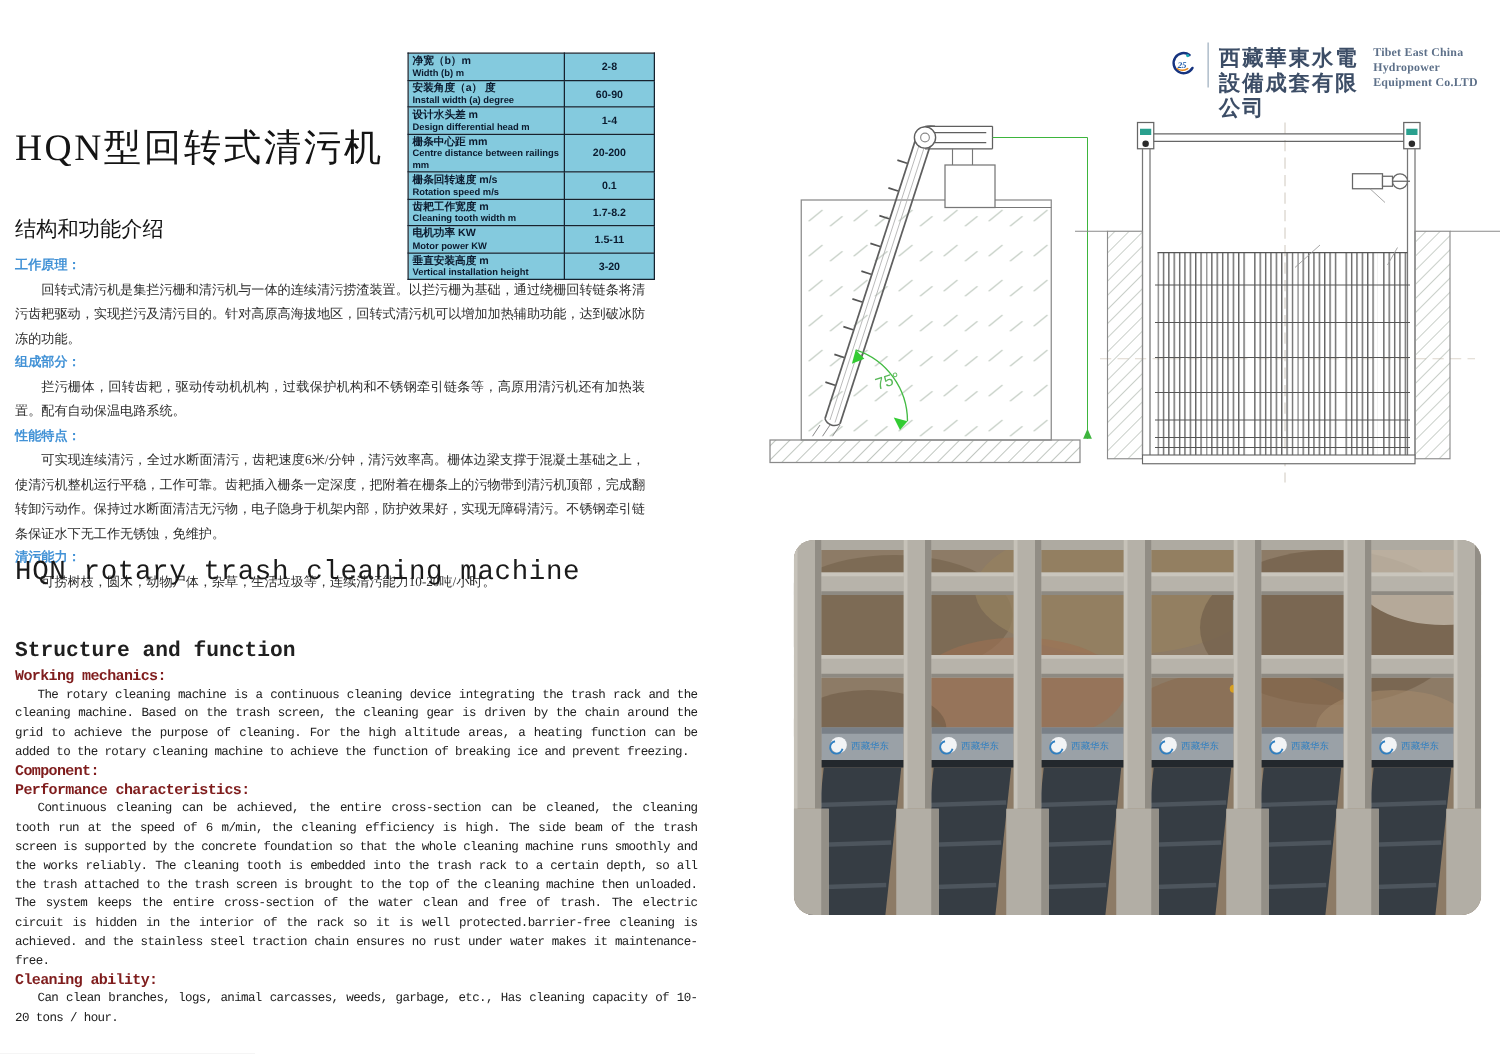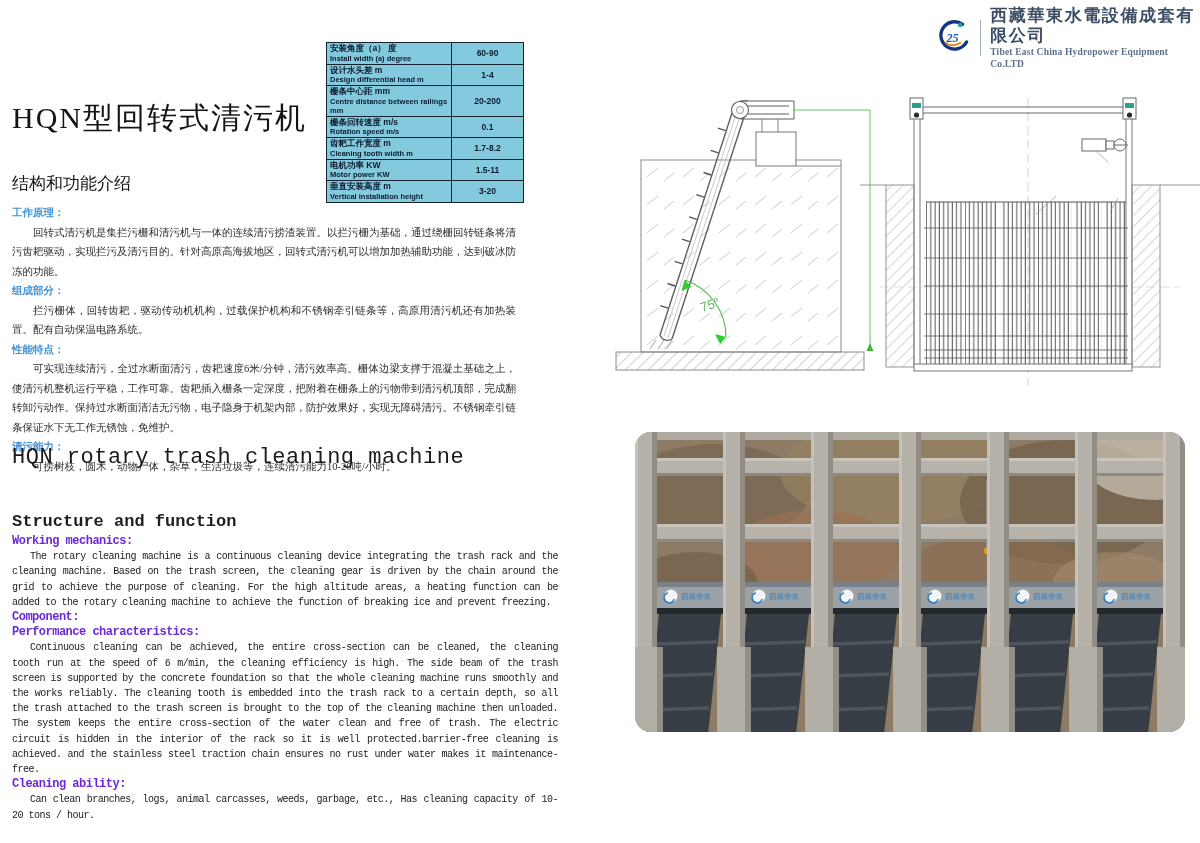--- a/index.html
+++ b/index.html
@@ -5,34 +5,34 @@
   * { margin:0; padding:0; box-sizing:border-box; }
   html,body { background:#e8e8e8; }
   .page {
     position:relative; width:1200px; height:843px; margin:0 auto;
     background:#ffffff; overflow:hidden;
     font-family:"Liberation Serif", serif; color:#222;
   }
   
   .brand { position:absolute; left:936px; top:6px; display:flex; align-items:center; gap:9px; }
   .brand-divider { width:1px; height:36px; background:#9fb0c0; }
-  .brand-text { display:flex; flex-direction:column; }
+  .brand-text { display:flex; flex-direction:row;margin-top:31px; }
   .brand-cn { font-size:17px; font-weight:bold; color:#3c4d66; letter-spacing:1.6px; line-height:20px; }
   .brand-en { font-size:9.5px; font-weight:bold; color:#5d7089; letter-spacing:0.2px; line-height:12px; }
   
   .title-cn { position:absolute; left:12px; top:98px; font-size:30px; color:#141414; letter-spacing:2px; }
   .subtitle-cn { position:absolute; left:12px; top:172px; font-size:17px; color:#141414; }
   .cn-text { position:absolute; left:12px; top:203px; width:504px; }
   .cn-h { font-family:"Liberation Sans", sans-serif; font-size:10.5px; font-weight:bold; color:#4292d6; line-height:19.5px; }
   .cn-p { font-size:10.5px; line-height:19.5px; color:#2c2c2c; text-align:justify; text-indent:2em; }
   
   .en-text { position:absolute; left:12px; top:445px; width:546px; font-family:"Liberation Mono", monospace; }
   .title-en { font-size:22px; font-weight:normal; color:#1a1a1a; letter-spacing:0.5px; line-height:26px; }
   .subtitle-en { font-size:17px; font-weight:bold; color:#1f1f1f; line-height:22px; margin-bottom:1px;margin-top:40px; }
-  .en-h { font-size:12px; font-weight:bold; color:#6d28d9; line-height:15.2px; letter-spacing:-0.5px; }
+  .en-h { font-size:12px; font-weight:bold; color:#7f1d1d; line-height:15.2px; letter-spacing:-0.5px; }
   .en-p { font-size:10px; letter-spacing:-0.5px; line-height:15.2px; color:#202020; text-align:justify; text-indent:3ch; }
   
   .spec-table { position:absolute; left:326px; top:42px; width:198px; border-collapse:collapse;
                 font-family:"Liberation Sans", sans-serif; }
   .spec-table td { border:1px solid #16222e; background:#84cade; padding:1px 3px; vertical-align:middle; }
   .spec-table .lbl .cn { display:block; font-size:8.5px; font-weight:bold; color:#0b1a2e; line-height:9.5px; }
   .spec-table .lbl .en { display:block; font-size:7.5px; font-weight:bold; color:#0b1a2e; line-height:9px; }
   .spec-table .val { width:72px; text-align:center; font-size:8.5px; font-weight:bold; color:#0b1a2e; }
   
   .drawing-side  { position:absolute; left:606px; top:72px; }
@@ -83,20 +83,27 @@
     <div class="en-h">Performance characteristics:</div>
     <p class="en-p">Continuous cleaning can be achieved, the entire cross-section can be cleaned, the cleaning tooth run at the speed of 6 m/min, the cleaning efficiency is high. The side beam of the trash screen is supported by the concrete foundation so that the whole cleaning machine runs smoothly and the works reliably. The cleaning tooth is embedded into the trash rack to a certain depth, so all the trash attached to the trash screen is brought to the top of the cleaning machine then unloaded. The system keeps the entire cross-section of the water clean and free of trash. The electric circuit is hidden in the interior of the rack so it is well protected.barrier-free cleaning is achieved. and the stainless steel traction chain ensures no rust under water makes it maintenance-free.</p>
     <div class="en-h">Cleaning ability:</div>
     <p class="en-p">Can clean branches, logs, animal carcasses, weeds, garbage, etc., Has cleaning capacity of 10-20 tons / hour.</p>
   </div>
 
   <table class="spec-table">
       <tbody>
     <tr>
           <td class="lbl">
+            <span class="cn">净宽（b）m</span>
+            <span class="en">Width (b) m</span>
+          </td>
+          <td class="val">2-8</td>
+        </tr>
+    <tr>
+          <td class="lbl">
             <span class="cn">安装角度（a） 度</span>
             <span class="en">Install width (a) degree</span>
           </td>
           <td class="val">60-90</td>
         </tr>
     <tr>
           <td class="lbl">
             <span class="cn">设计水头差 m</span>
             <span class="en">Design differential head m</span>
           </td>

